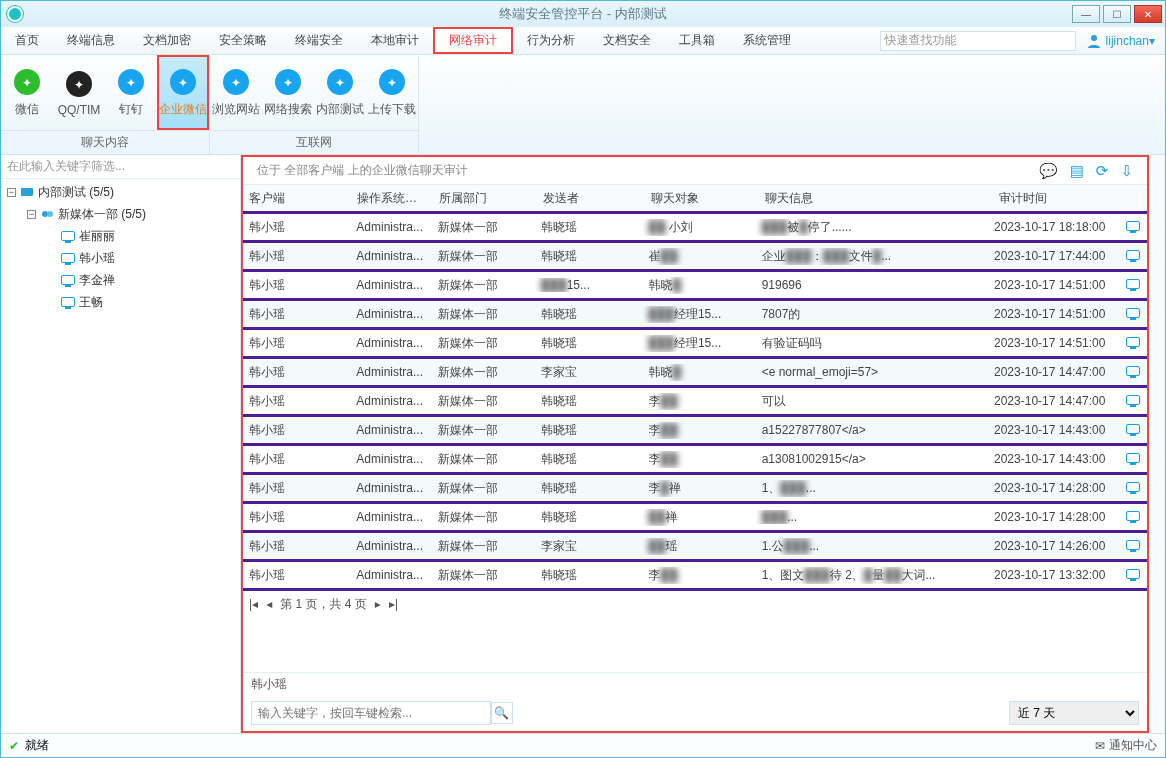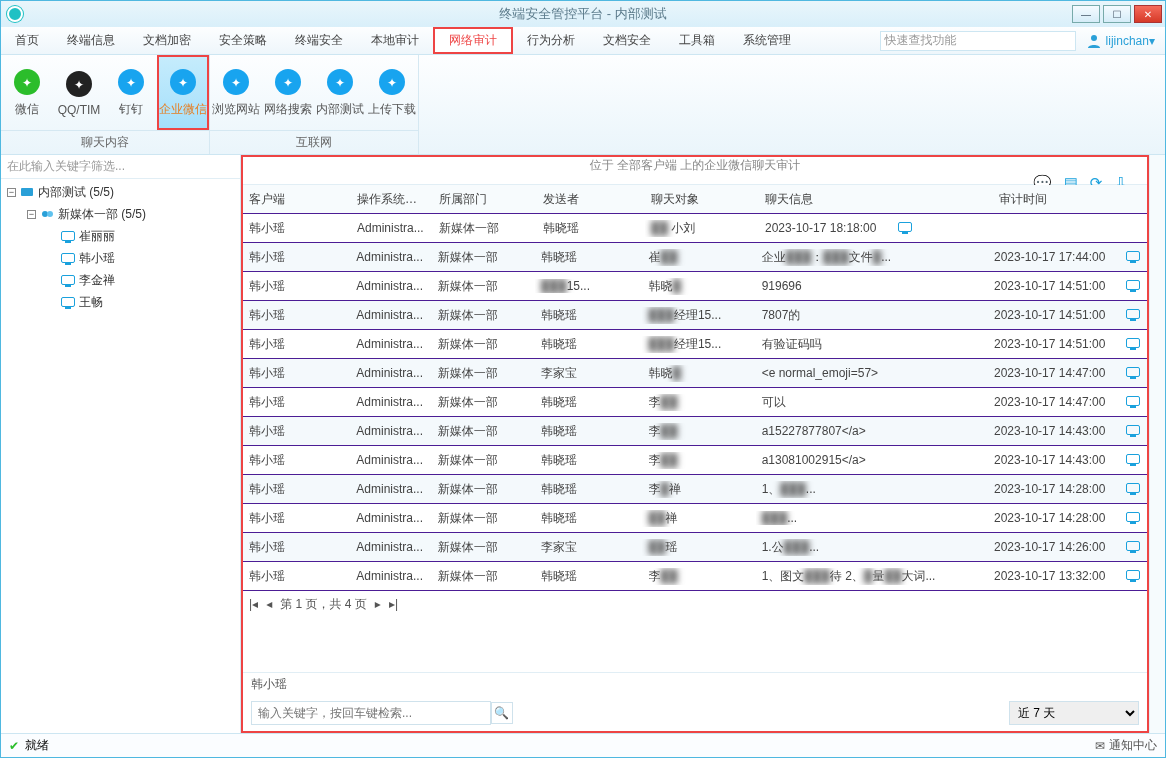--- a/index.html
+++ b/index.html
@@ -27,25 +27,25 @@
 .body{flex:1;display:flex;min-height:0;}
 .sidebar{width:240px;border-right:1px solid #d5e8f2;display:flex;flex-direction:column;background:#fff;}
 .filter{height:24px;border-bottom:1px solid #e1eef5;padding:0 6px;color:#999;display:flex;align-items:center;}
 .tree{flex:1;overflow:auto;padding-top:2px;}
 .tree-row{display:flex;align-items:center;height:22px;padding-left:6px;gap:4px;color:#333;cursor:pointer;white-space:nowrap;}
 .tree-row.lvl1{padding-left:26px;}
 .tree-row.lvl2{padding-left:60px;}
 .expander{width:9px;height:9px;border:1px solid #888;font-size:9px;line-height:7px;text-align:center;color:#444;}
 .node-ico{width:14px;height:12px;}
 .content{flex:1;display:flex;flex-direction:column;border:2px solid #e44;min-width:0;}
-.crumb{height:28px;display:flex;align-items:center;padding:0 20px;color:#888;border-bottom:1px solid #e1eef5;flex-direction:column;}
+.crumb{height:28px;display:flex;align-items:center;padding:0 14px;color:#888;border-bottom:1px solid #e1eef5;}
 .crumb-tools{margin-left:auto;display:flex;gap:12px;}
 .crumb-tools span{color:#1aa1dd;font-size:15px;cursor:pointer;}
 .grid{flex:1;overflow:hidden;display:flex;flex-direction:column;}
-.ghead,.grow{display:flex;align-items:center;height:29px;border-bottom:1px solid #4c1d95;}
+.ghead,.grow{display:flex;align-items:center;height:29px;border-bottom:3px solid #4c1d95;}
 .ghead{background:#f7fbfd;font-weight:400;color:#333;}
 .grow:nth-child(even){background:#f4f9fc;}
 .gcell{padding:0 6px;overflow:hidden;text-overflow:ellipsis;white-space:nowrap;color:#444;}
 .c0{width:108px}.c1{width:82px}.c2{width:104px}.c3{width:108px}.c4{width:114px}.c5{width:234px}.c6{width:132px}.c7{width:28px;color:#1aa1dd;text-align:center;}
 .blur{color:transparent;text-shadow:0 0 6px rgba(80,80,80,.8);}
 .pager{height:26px;display:flex;align-items:center;gap:8px;padding:0 6px;color:#555;}
 .pager .nav{cursor:pointer;color:#555;}
 .below{border-top:1px solid #e1eef5;display:flex;flex-direction:column;}
 .below .mini{height:22px;padding:3px 8px;color:#555;}
 .searchrow{display:flex;align-items:center;padding:6px 8px;}
@@ -241,20 +241,21 @@
             <div class="gcell c5">聊天信息</div>
             <div class="gcell c6">审计时间</div>
           </div>
         <div id="gbody">
             <div class="grow">
               <div class="gcell c0"><span>韩小瑶</span></div>
               <div class="gcell c1"><span>Administra...</span></div>
               <div class="gcell c2"><span>新媒体一部</span></div>
               <div class="gcell c3"><span>韩晓瑶</span></div>
               <div class="gcell c4"><span class="blur">██</span><span>  小刘</span></div>
+              <div class="gcell c5"><span class="blur">███</span><span>被</span><span class="blur">█</span><span>停了......</span></div>
               <div class="gcell c6"><span>2023-10-17 18:18:00</span></div>
               <div class="gcell c7"><span class="pc-ico"></span></div>
             </div>
             <div class="grow">
               <div class="gcell c0"><span>韩小瑶</span></div>
               <div class="gcell c1"><span>Administra...</span></div>
               <div class="gcell c2"><span>新媒体一部</span></div>
               <div class="gcell c3"><span>韩晓瑶</span></div>
               <div class="gcell c4"><span>崔</span><span class="blur">██</span></div>
               <div class="gcell c5"><span>企业</span><span class="blur">███</span><span>：</span><span class="blur">███</span><span>文件</span><span class="blur">█</span><span>...</span></div>

